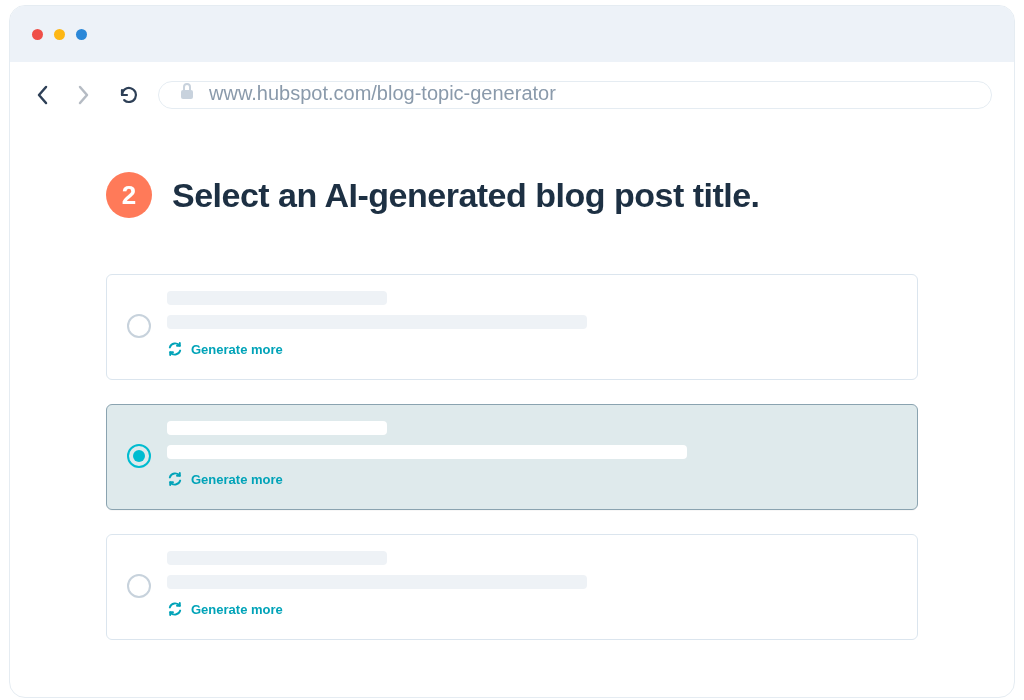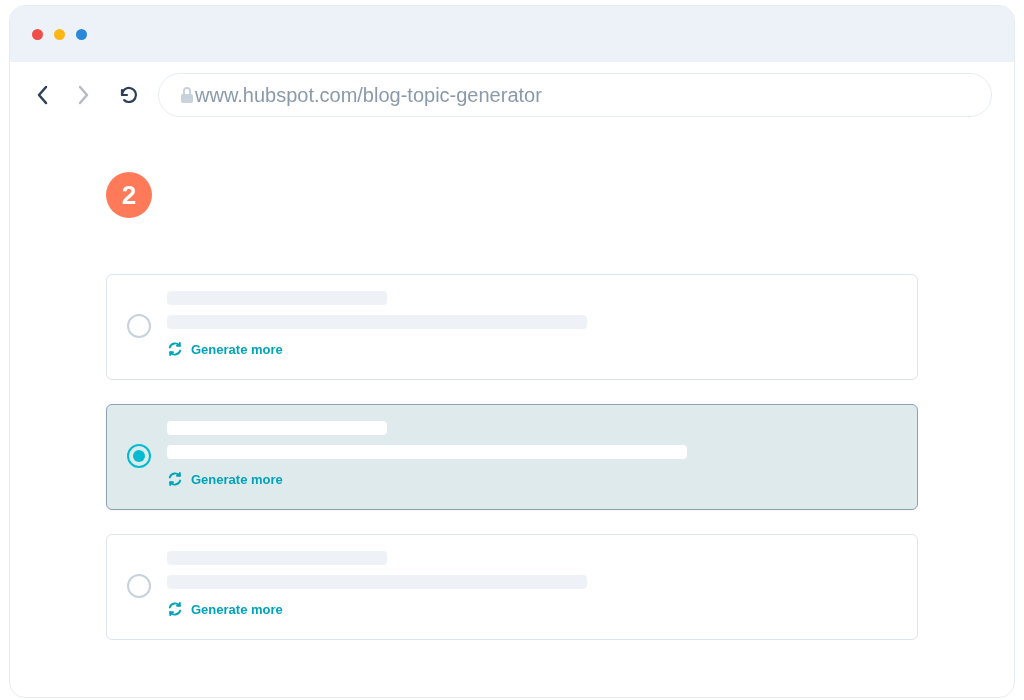--- a/index.html
+++ b/index.html
@@ -44,27 +44,27 @@
     }
     .nav-btn {
       width: 22px; height: 22px;
       display: flex; align-items: center; justify-content: center;
       color: #2e4057;
       background: none; border: none;
     }
     .nav-btn.disabled { opacity: .35; }
     .addressbar {
       flex: 1;
-      height: 44px;
+      height: 28px;
       border: 1px solid #e5ecf2;
       border-radius: 22px;
       display: flex;
-      align-items: center;
+      align-items: flex-start;
       padding: 0 20px;
-      gap: 0;
+      gap: 14px;
       color: #8a9aab;
       font-size: 20px;
     }
     .lock { color: #c8d2dd; display: flex; }
 
     .content {
       padding: 44px 96px 0 96px;
     }
     .heading-row {
       display: flex;
@@ -177,20 +177,21 @@
       </span>
       <span>www.hubspot.com/blog-topic-generator</span>
     </div>
   </div>
 
   <div class="content">
     <div class="heading-row">
       <div class="step-badge">
         <span>2</span>
       </div>
+      <h1 class="heading">Select an AI-generated blog post title.</h1>
     </div>
 
     <div class="option-card">
       <div class="radio"></div>
       <div class="card-body">
         <div class="skel line1"></div>
         <div class="skel line2"></div>
         <button class="gen-more">
           <svg viewBox="0 0 20 20">
             <path d="M3.5 8 A7 7 0 0 1 16 6" fill="none" stroke="#00a3b8" stroke-width="2.4" stroke-linecap="round"></path>

